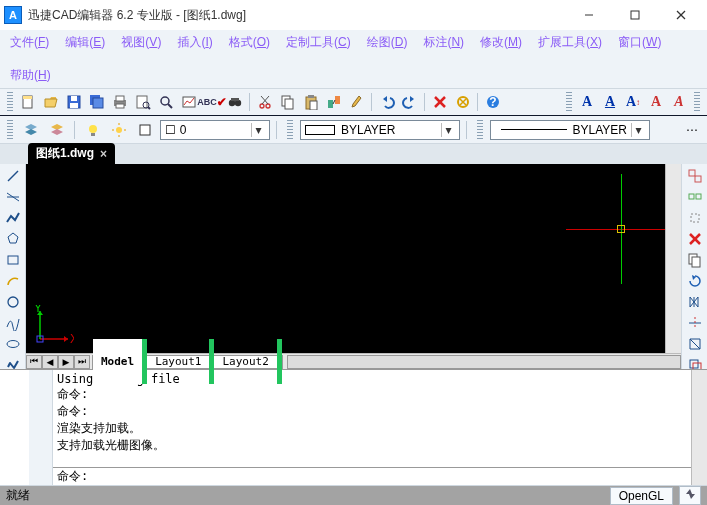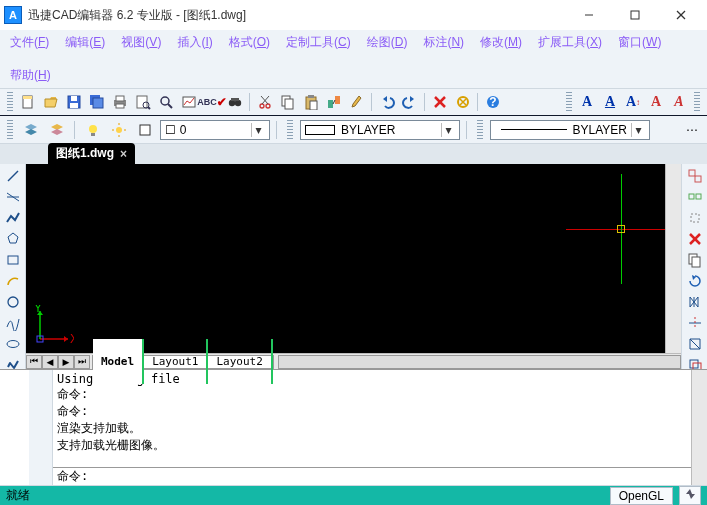--- a/index.html
+++ b/index.html
@@ -15,46 +15,46 @@
 .toolbar { background:#eef3f8; border-bottom:1px solid #0f172a; display:flex; align-items:center; padding:2px 4px; gap:1px; flex-wrap:nowrap; min-height:26px; }
 .tb-sep { width:6px; position:relative; height:22px; }
 .tb-sep::before { content:""; position:absolute; left:2px; top:2px; bottom:2px; width:1px; background:#bac7d3; }
 .grip { width:6px; height:20px; background:repeating-linear-gradient(#8aa0b4 0,#8aa0b4 1px,transparent 1px,transparent 3px); margin:0 3px; }
 .tbtn { width:22px; height:22px; display:flex; align-items:center; justify-content:center; cursor:pointer; border:1px solid transparent; border-radius:2px; }
 .tbtn svg { width:16px; height:16px; }
 .layer-row { background:#eef3f8; border-bottom:1px solid #cfd8e0; display:flex; align-items:center; padding:2px 4px; gap:4px; min-height:28px; }
 .combo { background:#fff; border:1px solid #7a8a99; height:20px; display:flex; align-items:center; padding:0 4px; }
 .combo .sw { width:30px; height:10px; border:1px solid #000; margin-right:6px; }
 .combo .dd { margin-left:4px; width:14px; text-align:center; color:#333; border-left:1px solid #bbb; }
-.doc-tabs { background:#e0e7ed; height:20px; display:flex; align-items:flex-end; padding-left:48px; }
+.doc-tabs { background:#e0e7ed; height:20px; display:flex; align-items:flex-end; padding-left:28px; }
 .doc-tab { background:#000; color:#fff; font-weight:bold; padding:2px 8px; border-top-left-radius:4px; border-top-right-radius:4px; display:flex; align-items:center; gap:6px; }
 .doc-tab .x { color:#ccc; cursor:pointer; }
 .workarea { flex:1; display:flex; min-height:0; }
 .vstrip { width:26px; background:#eef3f8; border-right:1px solid #cfd8e0; display:flex; flex-direction:column; align-items:center; padding:3px 0; gap:3px; }
 .vstrip.r { border-right:none; border-left:1px solid #cfd8e0; }
 .canvas-col { flex:1; display:flex; flex-direction:column; background:#000; position:relative; min-width:0; }
 .canvas { flex:1; position:relative; overflow:hidden; }
 .cross-h { position:absolute; height:1px; background:#c00; left:540px; width:110px; top:65px; }
 .cross-v { position:absolute; width:1px; background:#0c0; top:10px; height:110px; left:595px; }
 .cursor-box { position:absolute; width:8px; height:8px; border:1px solid #dcbe00; left:591px; top:61px; }
 .ucs { position:absolute; left:8px; bottom:8px; }
 .scrollh { height:16px; background:#e8e8e8; border-top:1px solid #bbb; display:flex; align-items:center; }
 .scrollh .arr { width:16px; height:14px; background:#ddd; border:1px solid #999; display:flex; align-items:center; justify-content:center; font-size:9px; cursor:pointer; }
 .layout-tabs { display:flex; align-items:center; background:#fff; border:1px solid #999; height:14px; margin-left:2px; }
-.layout-tab { padding:16px 8px; border-right:2px solid #22c55e; font-family:monospace; font-size:11px; cursor:pointer; position:relative; }
+.layout-tab { padding:16px 8px; border-right:5px solid #22c55e; font-family:monospace; font-size:11px; cursor:pointer; position:relative; }
 .layout-tab.active { font-weight:bold; background:#fff; }
 .cmdarea { height:116px; display:flex; background:#fff; border-top:1px solid #999;padding-left:29px; }
 .cmdarea .grip2 { width:24px; background:#eef3f8; border-right:1px solid #cfd8e0; }
 .cmdlog { flex:1; font-family:"SimSun",monospace; font-size:12px; padding:2px 4px; overflow:hidden; border-bottom:1px solid #999; }
 .cmdinput-row { display:flex; }
 .cmdprompt { font-family:"SimSun",monospace; padding:0 4px; }
 .cmdinput { flex:1; border:none; outline:none; font-family:"SimSun",monospace; font-size:12px; }
 .cmdcol { flex:1; display:flex; flex-direction:column; }
 .cmdscroll { width:16px; background:#e8e8e8; border-left:1px solid #bbb; }
-.statusbar { height:20px; background:#14b8a6; border-top:1px solid #cfd8e0; display:flex; align-items:center; padding:0 6px; gap:6px; }
+.statusbar { height:20px; background:#a3a3a3; border-top:1px solid #cfd8e0; display:flex; align-items:center; padding:0 6px; gap:6px; }
 .statusbar .spacer { flex:1; }
 .statusbar .cell { border:1px solid #b0bcc8; padding:1px 8px; background:#f7fafd; }
 .letter-btn { font-family:serif; font-weight:bold; color:#0033aa; font-size:14px; }
 </style>
 </head>
 <body>
 
 <div class="titlebar">
   <div class="logo">A</div>
   <div class="title">迅捷CAD编辑器 6.2 专业版  - [图纸1.dwg]</div>

